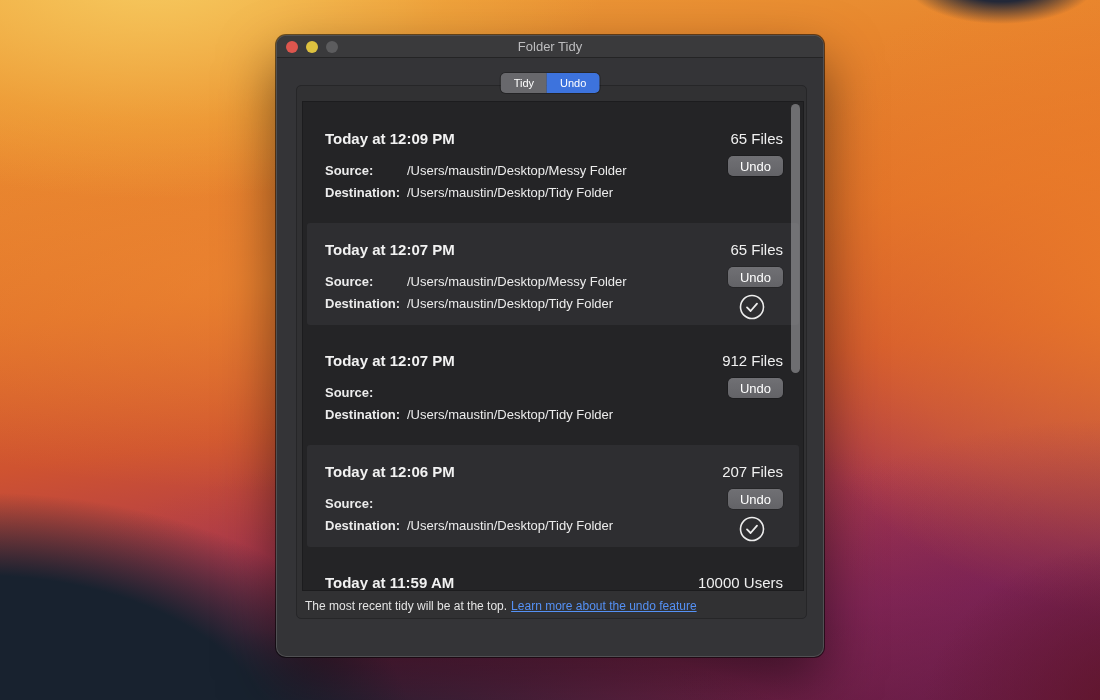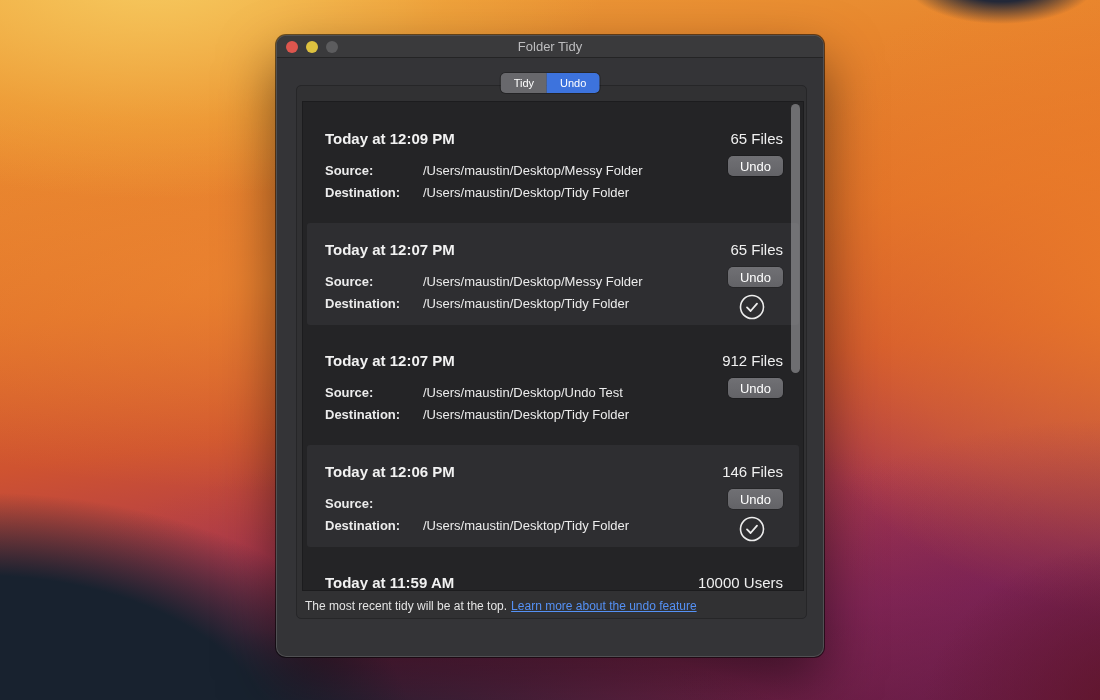--- a/index.html
+++ b/index.html
@@ -68,21 +68,21 @@
     position:absolute; left:4px; right:4px; top:0; height:102px;
     background:#2e2e31; border-radius:3px;
   }
   .row-content {
     position:relative; display:flex; padding:18px 20px 0 22px; height:100%;
   }
   .col-left { flex:1; min-width:0; }
   .row-time { font-size:15px; font-weight:bold; color:#f2f2f2; margin-bottom:13px; }
   .kv { display:flex; font-size:13px; line-height:22px; color:#ececec; }
   .kv .k { font-weight:bold; width:82px; flex:0 0 82px; }
-  .kv .v { white-space:nowrap;margin-left:16px; }
+  .kv .v { white-space:nowrap; }
   .col-right { width:62px; flex:0 0 62px; display:flex; flex-direction:column; align-items:flex-end; }
   .row-files { font-size:15px; color:#f0f0f0; white-space:nowrap; }
   .undo-btn {
     margin-top:9px; width:55px; height:20px; border:none; border-radius:5px;
     background:linear-gradient(#707074,#636367); color:#fff; font-size:13px;
     font-family:"Liberation Sans", sans-serif;
     box-shadow:0 0 0 .5px rgba(0,0,0,.35); cursor:default;
   }
   .check-wrap { margin-top:7px; align-self:center; width:26px; height:26px; }
 
@@ -170,21 +170,20 @@
     </div>
   </div>
 
   <div class="row">
 
     <div class="row-content">
       <div class="col-left">
         <div class="row-time">Today at 12:07 PM</div>
         <div class="kv">
           <span class="k">Source:</span>
-          <span class="v">/Users/maustin/Desktop/Undo Test</span>
         </div>
         <div class="kv">
           <span class="k">Destination:</span>
           <span class="v">/Users/maustin/Desktop/Tidy Folder</span>
         </div>
       </div>
       <div class="col-right">
         <div class="row-files">912 Files</div>
         <button class="undo-btn">Undo</button>
 
@@ -199,21 +198,21 @@
         <div class="row-time">Today at 12:06 PM</div>
         <div class="kv">
           <span class="k">Source:</span>
         </div>
         <div class="kv">
           <span class="k">Destination:</span>
           <span class="v">/Users/maustin/Desktop/Tidy Folder</span>
         </div>
       </div>
       <div class="col-right">
-        <div class="row-files">146 Files</div>
+        <div class="row-files">207 Files</div>
         <button class="undo-btn">Undo</button>
         <span class="check-wrap">
           <svg width="26" height="26" viewBox="0 0 26 26">
             <circle cx="13" cy="13" r="11.5" fill="none" stroke="#ededed" stroke-width="1.6"></circle>
             <path d="M8 13.4 L11.6 17 L18 9.6" fill="none" stroke="#ededed" stroke-width="1.8" stroke-linecap="round" stroke-linejoin="round"></path>
           </svg>
         </span>
       </div>
     </div>
   </div>

